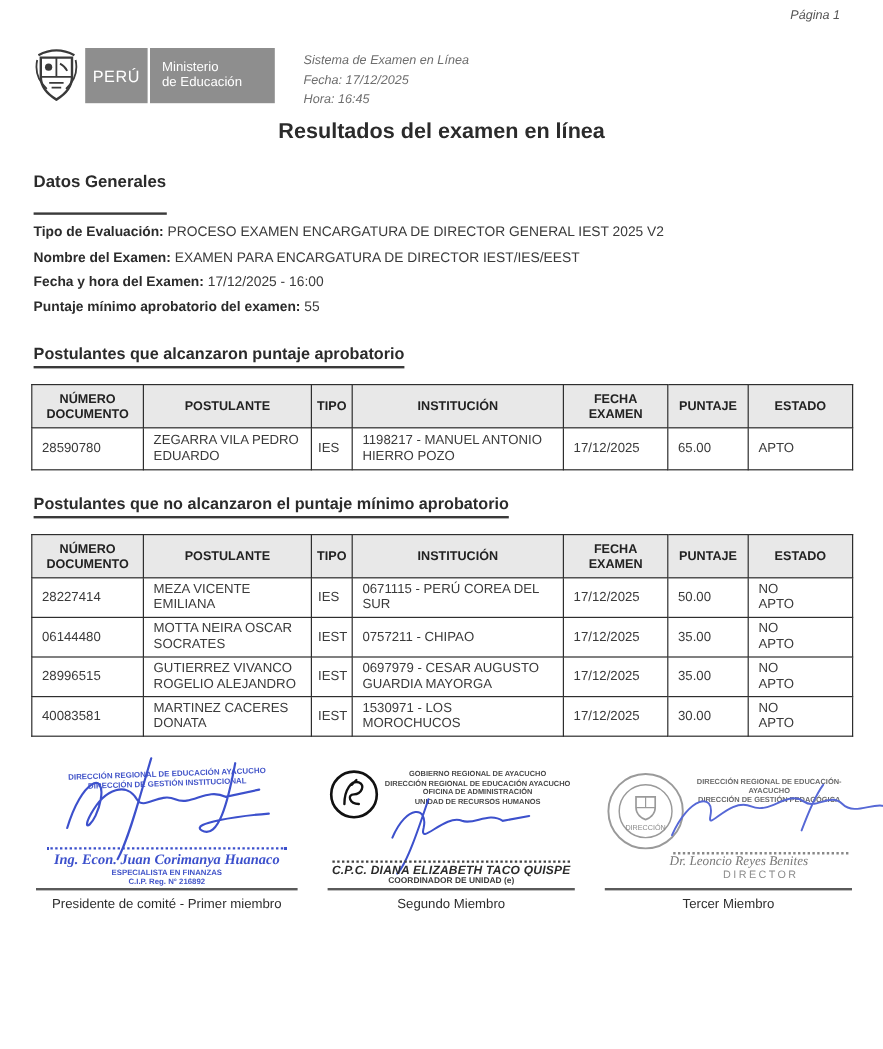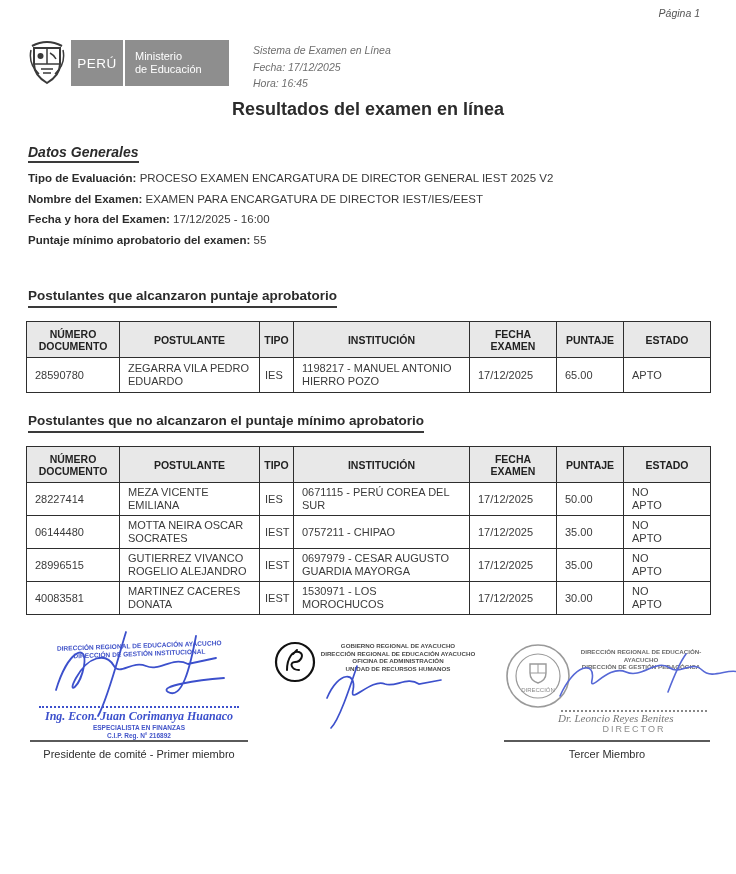--- a/index.html
+++ b/index.html
@@ -15,21 +15,21 @@
   .coat { width:38px; height:50px; margin-right:5px; margin-top:-2px; }
   .brand-box { background:#8e8e8e; color:#fff; height:46px; display:flex; align-items:center; }
   .brand-peru { width:52px; justify-content:center; font-size:13.5px; letter-spacing:.5px; margin-right:2px; }
   .brand-ministry { width:104px; padding-left:10px; font-size:11px; line-height:13px; flex-direction:column; align-items:flex-start; justify-content:center; }
   .header-info { margin-left:24px; padding-top:2px; font-size:10.5px; font-style:italic; color:#6e6e6e; line-height:16.5px; }
 
   .title { position:absolute; top:99px; left:0; width:100%; text-align:center; font-size:18px; font-weight:bold; color:#2b2b2b; }
 
   
   .datos { position:absolute; top:143px; left:28px; right:26px; }
-  .sec-heading { display:inline-block; font-size:14px; font-weight:bold; color:#2b2b2b; border-bottom:2px solid #3a3a3a; padding-bottom:1px; margin-bottom:9px;font-style:italic; }
+  .sec-heading { display:inline-block; font-size:14px; font-weight:bold; color:#2b2b2b; border-bottom:2px solid #3a3a3a; padding-bottom:18px; margin-bottom:9px; }
   .field-line { font-size:11.5px; margin-bottom:8.5px; color:#3a3a3a; }
   .field-line b { color:#2b2b2b; }
 
   
   .tbl-section { position:absolute; left:26px; right:25px; }
   .sec2-heading { display:inline-block; font-size:13.5px; font-weight:bold; color:#2b2b2b; border-bottom:2px solid #3a3a3a; padding-bottom:3px; margin-left:2px; }
   table { border-collapse:collapse; width:684px; table-layout:fixed; margin-top:13px; }
   th, td { border:1px solid #2e2e2e; }
   th { background:#e8e8e8; font-size:10.5px; font-weight:bold; text-align:center; color:#222; padding:4px 2px; height:36px; }
   td { font-size:11px; color:#3a3a3a; padding:3px 8px; line-height:13px; vertical-align:middle; }
@@ -248,20 +248,28 @@
           <div class="stamp-lines stamp-dark" style="flex:1; padding-top:2px;">
             <div>GOBIERNO REGIONAL DE AYACUCHO</div>
             <div>DIRECCIÓN REGIONAL DE EDUCACIÓN AYACUCHO</div>
             <div>OFICINA DE ADMINISTRACIÓN</div>
             <div>UNIDAD DE RECURSOS HUMANOS</div>
           </div>
         </div>
         <svg class="sig-svg" style="left:40px; top:34px;" width="150" height="70">
           <path d="M44 6 C36 30 26 60 18 68 M14 38 C26 10 44 12 40 30 C36 46 58 18 72 24 C82 28 94 16 106 24 L128 20" fill="none" stroke="#3c50cc" stroke-width="1.7" stroke-linecap="round"></path>
         </svg>
+        <div class="b2-stack">
+          <div class="dotted-dark"></div>
+          <div class="sig-name-dark">C.P.C. DIANA ELIZABETH TACO QUISPE</div>
+          <div class="sig-sub-dark">COORDINADOR DE UNIDAD (e)</div>
+        </div>
+      </div>
+      <div class="sig-rule">
+        <span>Segundo Miembro</span>
       </div>
     </div>
 
     <div class="sig-block sig-b3">
       <div class="sig-art">
         <div class="b3-row">
           <svg width="68" height="72" style="margin-top:14px;">
             <circle cx="34" cy="36" r="31" fill="none" stroke="#9a9a9a" stroke-width="1.6"></circle>
             <circle cx="34" cy="36" r="22" fill="none" stroke="#9a9a9a" stroke-width="1.2"></circle>
             <path d="M26 24 h16 v9 c0 6 -5 9 -8 10 c-3 -1 -8 -4 -8 -10 z" fill="none" stroke="#9a9a9a" stroke-width="1.4"></path>

